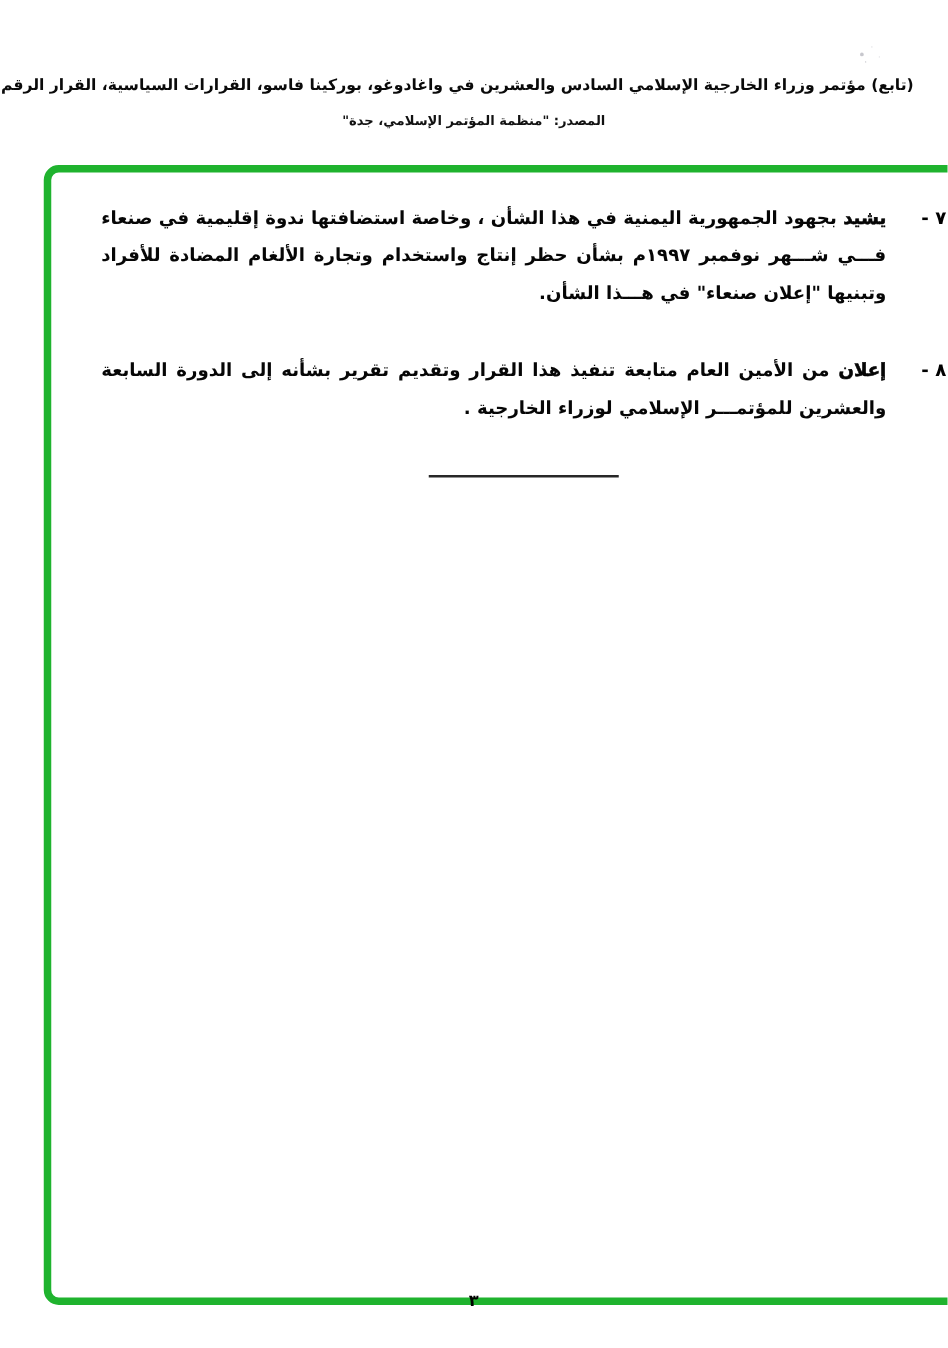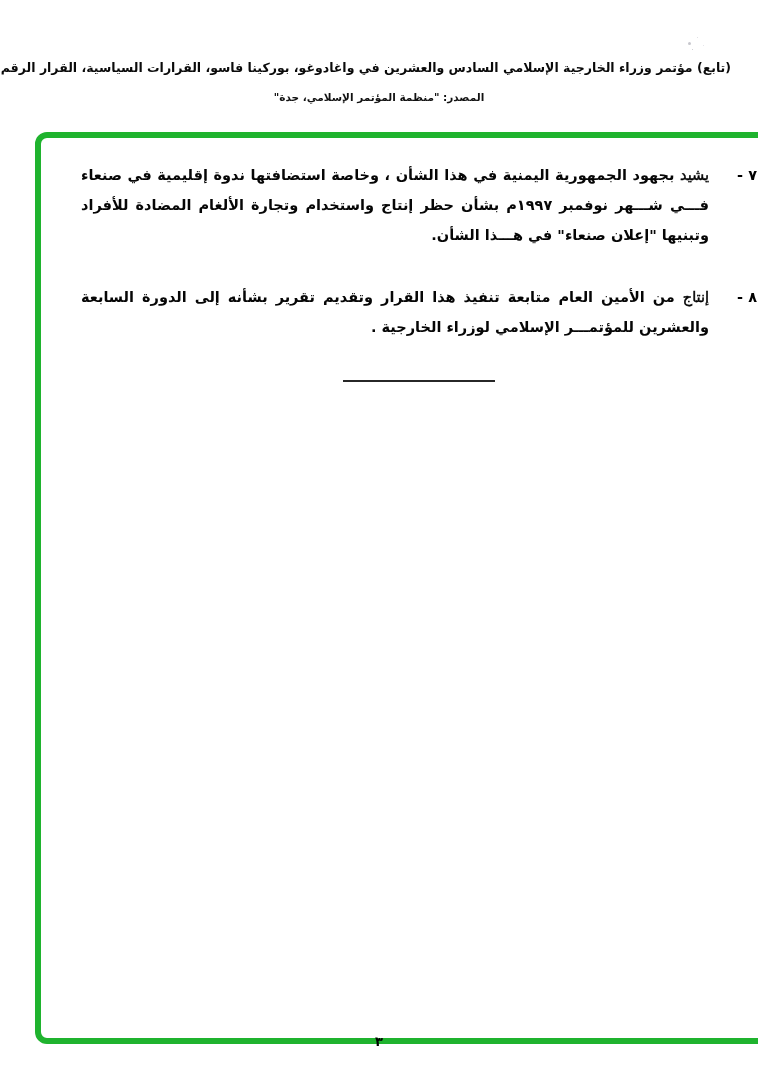--- a/index.html
+++ b/index.html
@@ -85,21 +85,21 @@
   }
   .para .txt {
     flex: 1 1 auto;
     font-size: 14.5px;
     font-weight: bold;
     line-height: 30px;
     text-align: justify;
     color: #060606;
   }
   .para .lead {
-    font-weight: normal;
+    font-weight: bold;
     -webkit-text-stroke: 0.45px #000;
   }
   .divider {
     width: 152px;
     height: 0;
     border-top: 2px solid #151515;
     margin: 38px auto 0 auto;
     opacity: 0.92;
   }
   .page-number {
@@ -129,21 +129,21 @@
     <div class="para">
       <div class="num">٧ -</div>
       <div class="txt">
         <span class="lead">يشيد</span><span> بجهود الجمهورية اليمنية في هذا الشأن ، وخاصة استضافتها ندوة إقليمية في صنعاء فـــي شـــهر نوفمبر ١٩٩٧م بشأن حظر إنتاج واستخدام وتجارة الألغام المضادة للأفراد وتبنيها "إعلان صنعاء" في هـــذا الشأن.</span>
       </div>
     </div>
 
     <div class="para">
       <div class="num">٨ -</div>
       <div class="txt">
-        <span class="lead">إنتاج</span><span> من الأمين العام متابعة تنفيذ هذا القرار وتقديم تقرير بشأنه إلى الدورة السابعة والعشرين للمؤتمـــر الإسلامي لوزراء الخارجية .</span>
+        <span class="lead">إعلان</span><span> من الأمين العام متابعة تنفيذ هذا القرار وتقديم تقرير بشأنه إلى الدورة السابعة والعشرين للمؤتمـــر الإسلامي لوزراء الخارجية .</span>
       </div>
     </div>
 
     <div class="divider"></div>
 
   </div>
 
   <div class="page-number">٣</div>
 
 </div>

